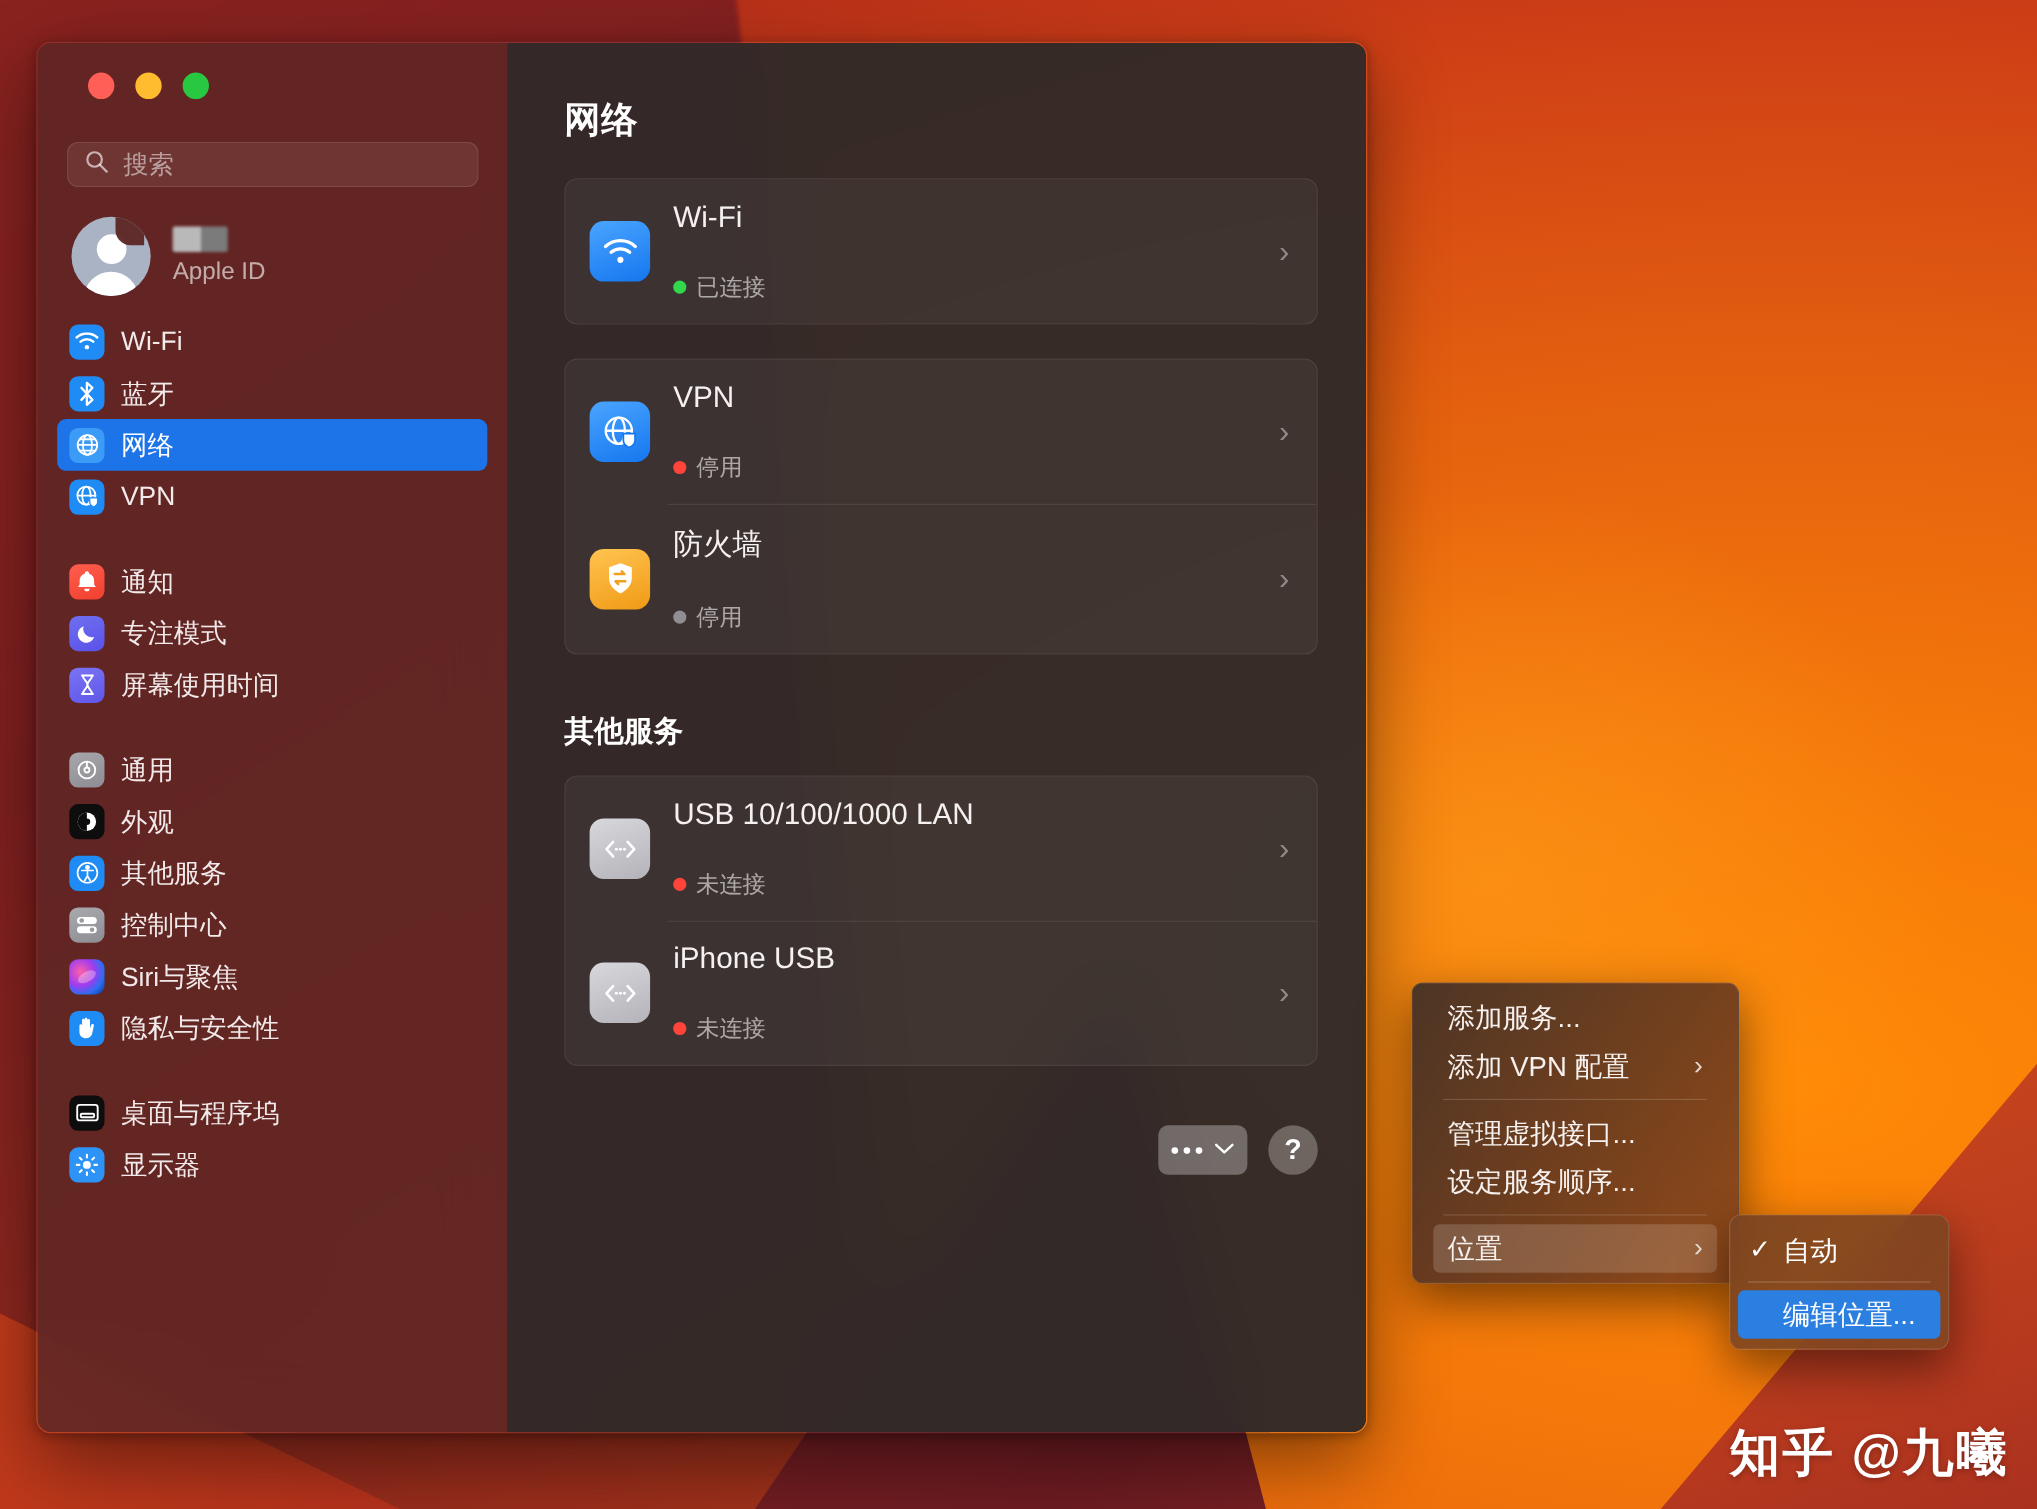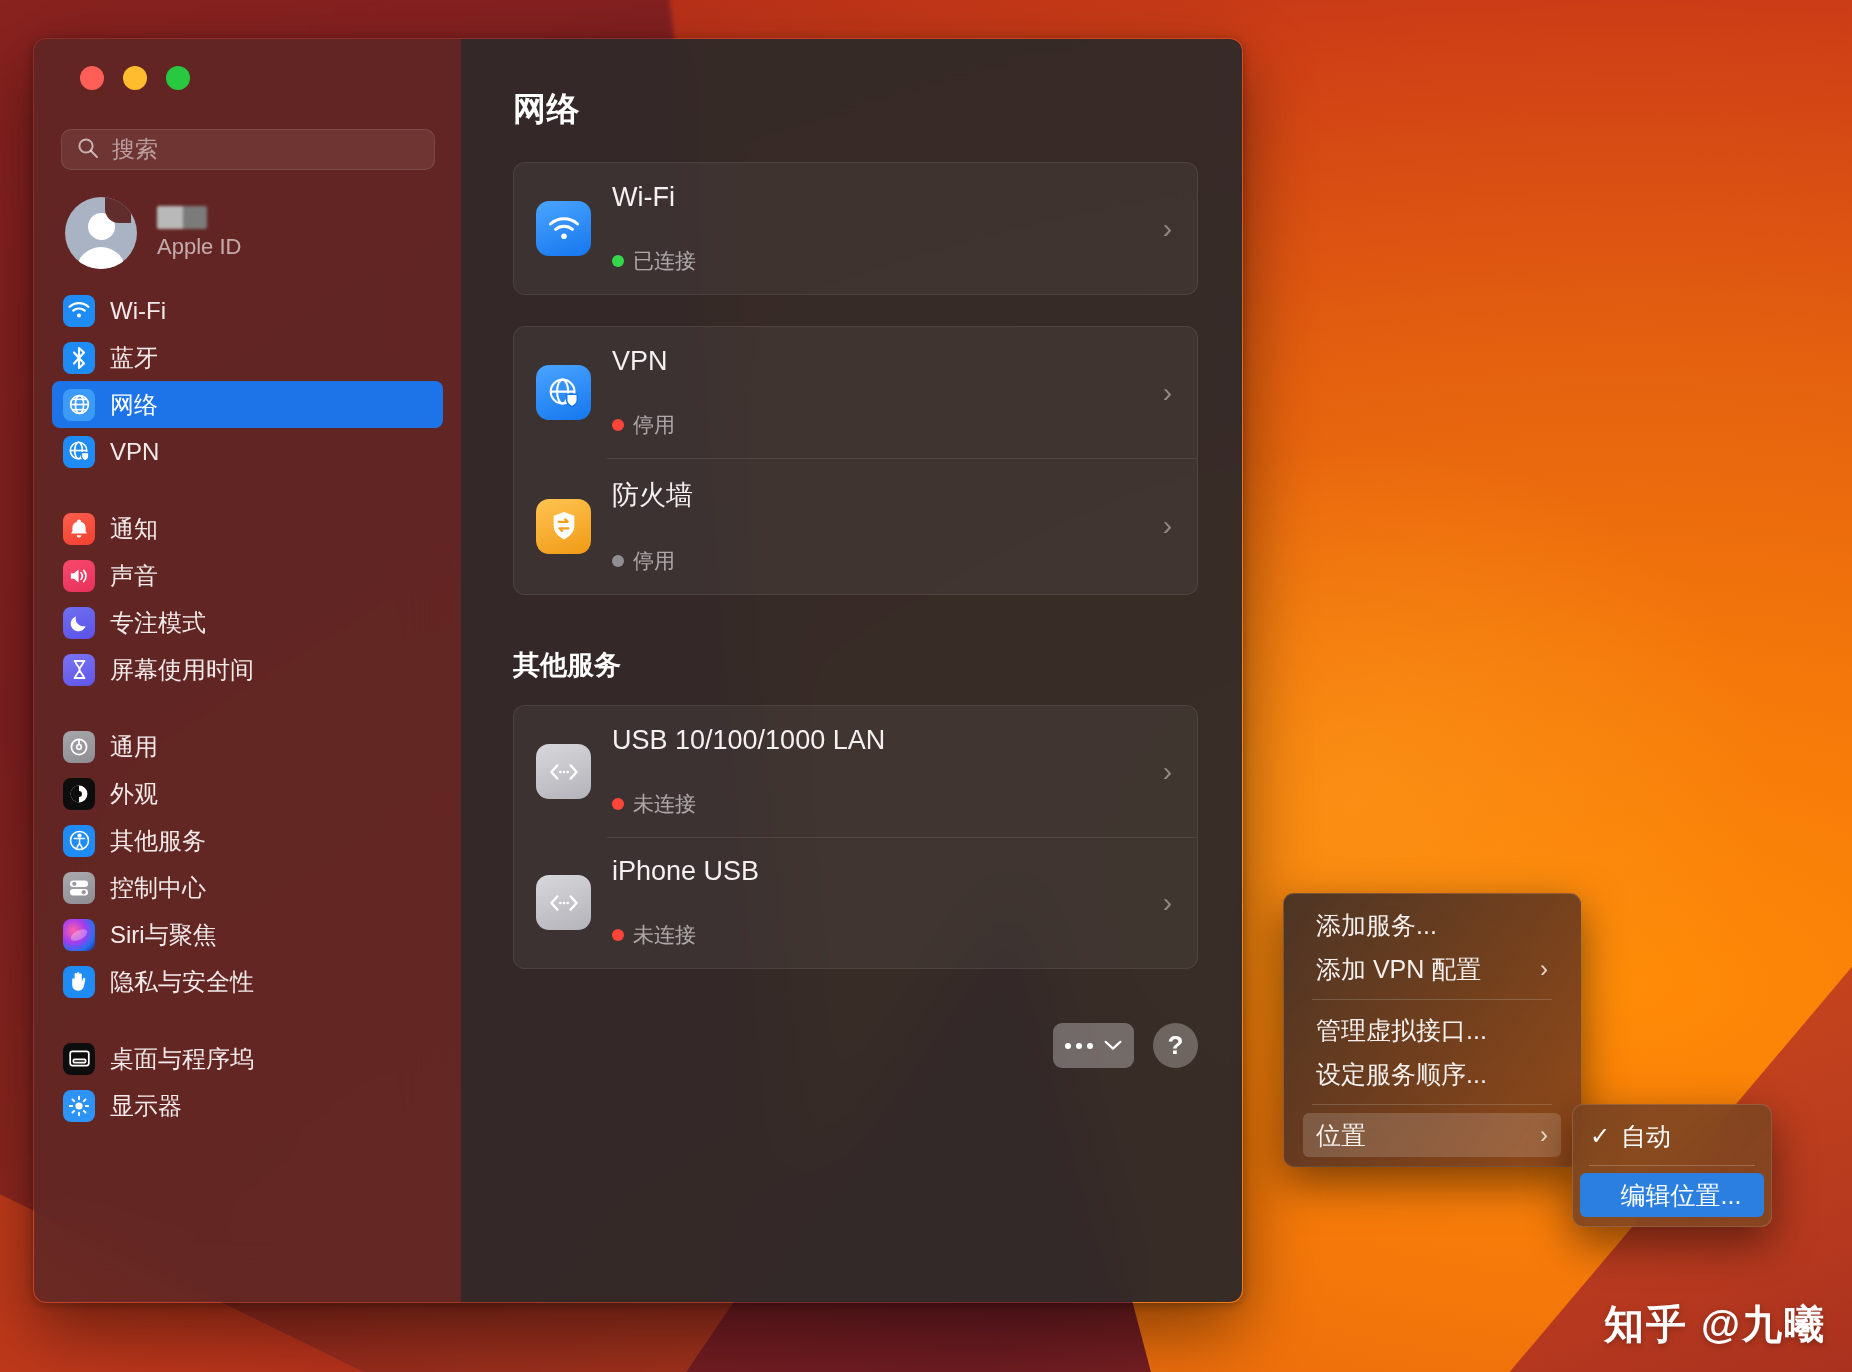--- a/index.html
+++ b/index.html
@@ -41,21 +41,21 @@
     opacity:.95;
   }
   .wp-glow {
     position:absolute; right:4%; bottom:16%; width:46%; height:52%;
     background: radial-gradient(ellipse at center, rgba(255,160,30,.50) 0%, rgba(255,140,20,0) 70%);
   }
 
   
   #watermark {
     position:absolute; right:26px; bottom:20px;
-    font-size:40px; font-weight:700; color:#ffffff;
+    font-size:46px; font-weight:700; color:#ffffff;
     letter-spacing:2px;
     text-shadow: 0 2px 6px rgba(0,0,0,.28);
     white-space:nowrap;
   }
 
   
   #window {
     position:absolute; left:33px; top:38px; width:1210px; height:1265px;
     border-radius:13px;
     overflow:hidden;
@@ -294,29 +294,20 @@
 
     <div class="nav-group gap">
       <div class="nav-item">
         <span class="ic" style="background:linear-gradient(160deg,#ff5e4d,#f0402f)">
           <svg width="20" height="21" viewBox="0 0 20 21" fill="#fff">
             <path d="M10 1.4a2 2 0 0 1 2 2v.3c3 .8 4.6 3.2 4.6 6.3v3.4l1.5 2.2H1.9l1.5-2.2V10c0-3.1 1.6-5.5 4.6-6.3v-.3a2 2 0 0 1 2-2z"></path>
             <path d="M7.6 17.2h4.8a2.4 2.4 0 0 1-4.8 0z"></path>
           </svg>
         </span>
         <span>通知</span>
-      </div>
-      <div class="nav-item">
-        <span class="ic" style="background:linear-gradient(160deg,#f8496c,#e8315c)">
-          <svg width="23" height="20" viewBox="0 0 24 20" fill="none">
-            <path d="M3 7.2h3.4L11 3.2v13.6L6.4 12.8H3z" fill="#fff"></path>
-            <path d="M13.6 6.6a4.8 4.8 0 0 1 0 6.8M16.4 4.2a8.4 8.4 0 0 1 0 11.6" stroke="#fff" stroke-width="1.8" stroke-linecap="round"></path>
-          </svg>
-        </span>
-        <span>声音</span>
       </div>
       <div class="nav-item">
         <span class="ic" style="background:linear-gradient(160deg,#6f6ff0,#5a52e8)">
           <svg width="20" height="20" viewBox="0 0 20 20" fill="#fff">
             <path d="M16.6 12.9A7.5 7.5 0 0 1 7.1 3.4a7.6 7.6 0 1 0 9.5 9.5z"></path>
           </svg>
         </span>
         <span>专注模式</span>
       </div>
       <div class="nav-item">

